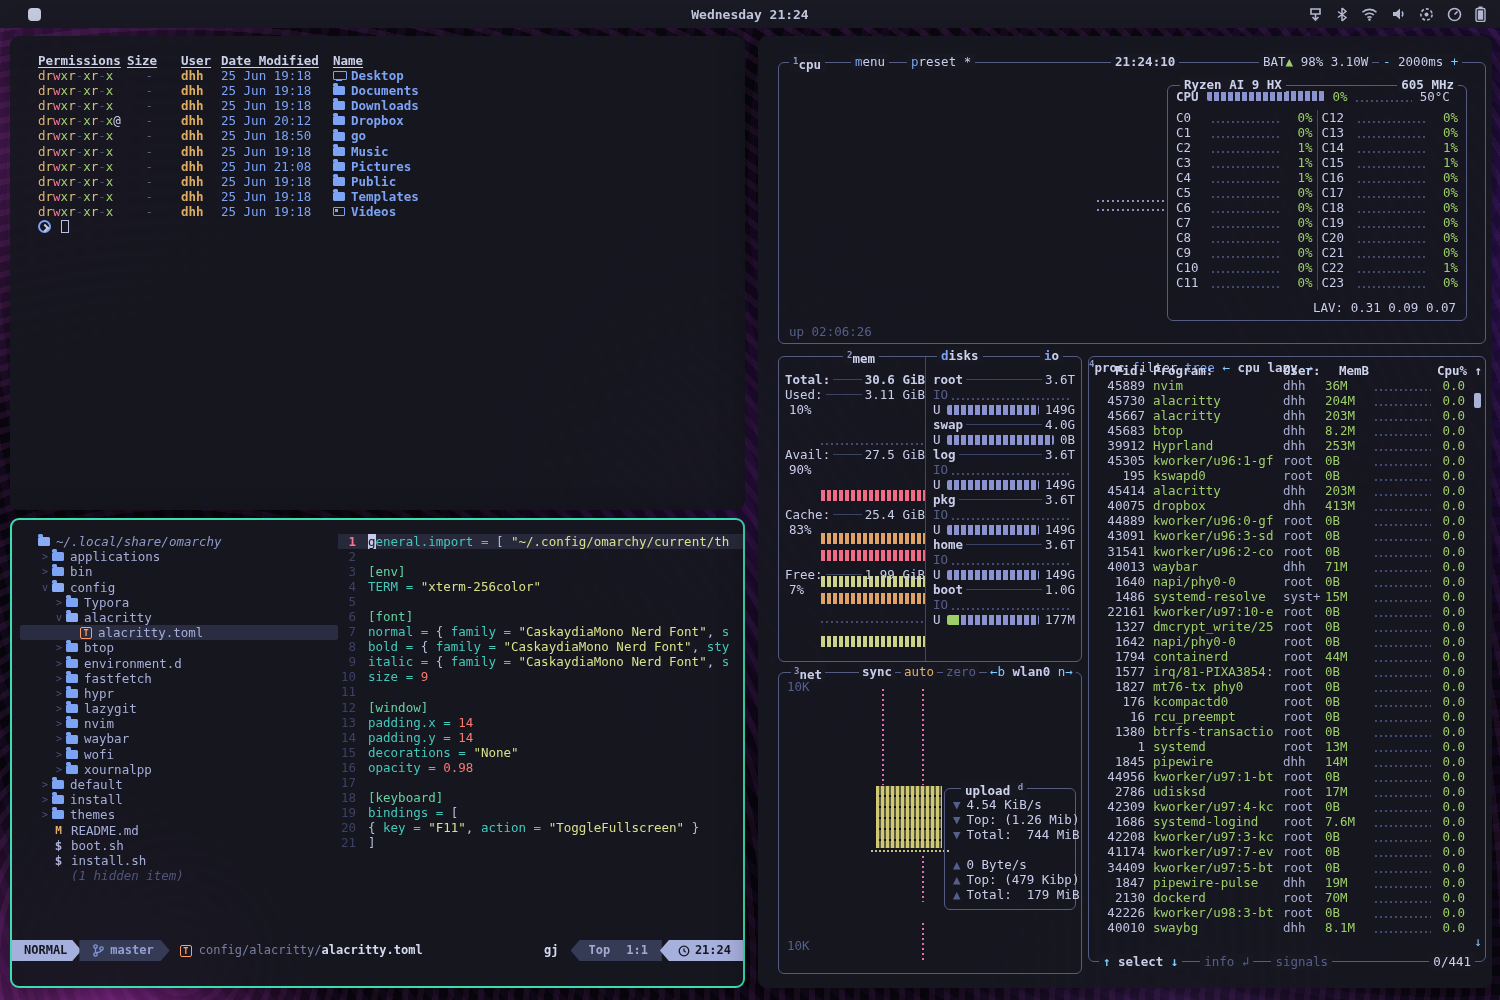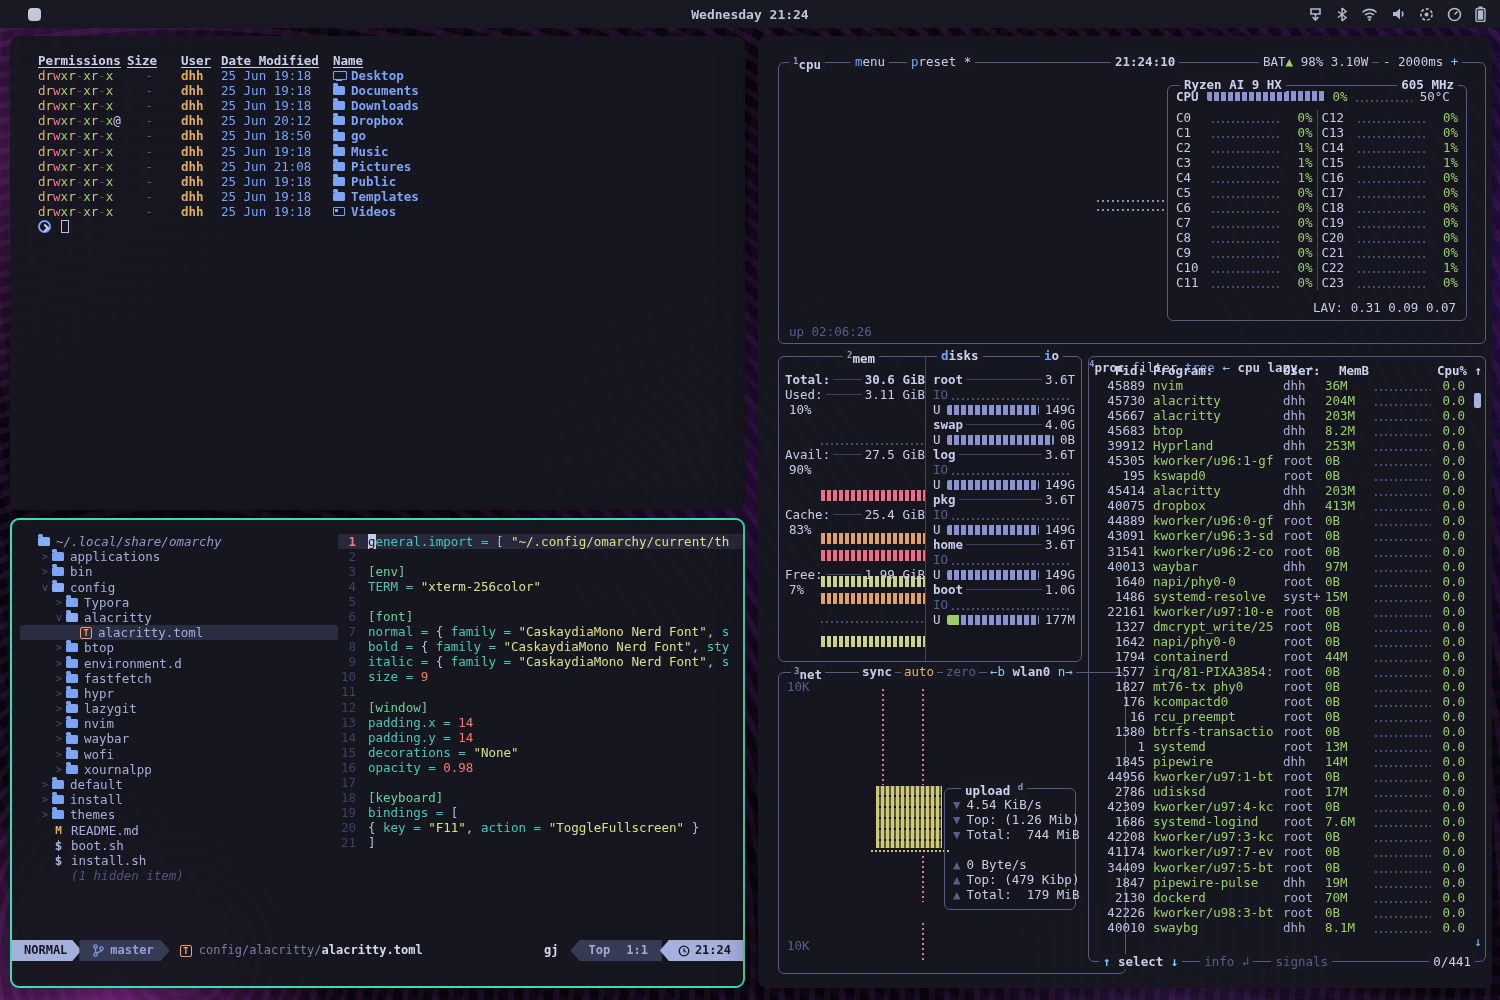--- a/index.html
+++ b/index.html
@@ -117,21 +117,21 @@
        repeating-linear-gradient(90deg,#8d93b8 0 2px, transparent 2px 5px) left top/100% 2px no-repeat,
        repeating-linear-gradient(90deg,#8d93b8 0 2px, transparent 2px 5px) left 9px/100% 2px no-repeat; }
   #uptime { position:absolute; left:10px; bottom:4px; }
   #mem-box { left:20px; top:320px; width:304px; height:306px; }
   #mem-col { position:absolute; left:6px; top:0; width:140px; bottom:0; }
   .mrow { position:absolute; left:0; right:0; display:flex; white-space:pre; }
   .mrow .lead { flex:1; border-top:1px solid #3c4166; margin:7px 3px 0 3px; }
   #disk-divider { position:absolute; left:146px; top:0; bottom:0; border-left:1px solid #40456c; }
   #disks-col { position:absolute; left:154px; right:6px; top:0; bottom:0; }
   .drow { position:absolute; left:0; right:0; display:flex; white-space:pre; }
-  #net-box { left:20px; top:636px; width:348px; height:302px; }
+  #net-box { left:20px; top:636px; width:304px; height:302px; }
   #net-box .lab { position:absolute; top:-9px; background:#171822; padding:0 3px; white-space:pre;}
   .netcol { position:absolute; width:2px; background:repeating-linear-gradient(180deg,#e06fb2 0 2px, transparent 2px 5px); }
   #net-cluster { position:absolute; left:97px; top:113px; width:66px; height:62px;
      background:repeating-linear-gradient(90deg, rgba(214,207,122,.95) 0 3px, transparent 3px 5px),
                 repeating-linear-gradient(180deg, rgba(158,160,90,.5) 0 9px, rgba(0,0,0,.25) 9px 11px); }
   #net-underline { position:absolute; left:92px; top:177px; width:78px; height:2px;
      background:repeating-linear-gradient(90deg,#c9c27a 0 2px, transparent 2px 4px); }
   #upload-box { left:165px; top:115px; width:132px; height:122px; }
   .urow { display:flex; gap:6px; padding:0 8px; height:15px; white-space:pre; }
   #proc-box { left:330px; top:320px; width:398px; height:606px; }
@@ -468,21 +468,21 @@
         <div class="prow"><span class="pid">45667</span><span class="prg">alacritty</span><span class="usr">dhh</span><span class="mem">203M</span><span class="pdots"></span><span class="cpu">0.0</span></div>
         <div class="prow"><span class="pid">45683</span><span class="prg">btop</span><span class="usr">dhh</span><span class="mem">8.2M</span><span class="pdots"></span><span class="cpu">0.0</span></div>
         <div class="prow"><span class="pid">39912</span><span class="prg">Hyprland</span><span class="usr">dhh</span><span class="mem">253M</span><span class="pdots"></span><span class="cpu">0.0</span></div>
         <div class="prow"><span class="pid">45305</span><span class="prg">kworker/u96:1-gf</span><span class="usr">root</span><span class="mem">0B</span><span class="pdots"></span><span class="cpu">0.0</span></div>
         <div class="prow"><span class="pid">195</span><span class="prg">kswapd0</span><span class="usr">root</span><span class="mem">0B</span><span class="pdots"></span><span class="cpu">0.0</span></div>
         <div class="prow"><span class="pid">45414</span><span class="prg">alacritty</span><span class="usr">dhh</span><span class="mem">203M</span><span class="pdots"></span><span class="cpu">0.0</span></div>
         <div class="prow"><span class="pid">40075</span><span class="prg">dropbox</span><span class="usr">dhh</span><span class="mem">413M</span><span class="pdots"></span><span class="cpu">0.0</span></div>
         <div class="prow"><span class="pid">44889</span><span class="prg">kworker/u96:0-gf</span><span class="usr">root</span><span class="mem">0B</span><span class="pdots"></span><span class="cpu">0.0</span></div>
         <div class="prow"><span class="pid">43091</span><span class="prg">kworker/u96:3-sd</span><span class="usr">root</span><span class="mem">0B</span><span class="pdots"></span><span class="cpu">0.0</span></div>
         <div class="prow"><span class="pid">31541</span><span class="prg">kworker/u96:2-co</span><span class="usr">root</span><span class="mem">0B</span><span class="pdots"></span><span class="cpu">0.0</span></div>
-        <div class="prow"><span class="pid">40013</span><span class="prg">waybar</span><span class="usr">dhh</span><span class="mem">97M</span><span class="pdots"></span><span class="cpu">0.0</span></div>
+        <div class="prow"><span class="pid">40013</span><span class="prg">waybar</span><span class="usr">dhh</span><span class="mem">71M</span><span class="pdots"></span><span class="cpu">0.0</span></div>
         <div class="prow"><span class="pid">1640</span><span class="prg">napi/phy0-0</span><span class="usr">root</span><span class="mem">0B</span><span class="pdots"></span><span class="cpu">0.0</span></div>
         <div class="prow"><span class="pid">1486</span><span class="prg">systemd-resolve</span><span class="usr">syst+</span><span class="mem">15M</span><span class="pdots"></span><span class="cpu">0.0</span></div>
         <div class="prow"><span class="pid">22161</span><span class="prg">kworker/u97:10-e</span><span class="usr">root</span><span class="mem">0B</span><span class="pdots"></span><span class="cpu">0.0</span></div>
         <div class="prow"><span class="pid">1327</span><span class="prg">dmcrypt_write/25</span><span class="usr">root</span><span class="mem">0B</span><span class="pdots"></span><span class="cpu">0.0</span></div>
         <div class="prow"><span class="pid">1642</span><span class="prg">napi/phy0-0</span><span class="usr">root</span><span class="mem">0B</span><span class="pdots"></span><span class="cpu">0.0</span></div>
         <div class="prow"><span class="pid">1794</span><span class="prg">containerd</span><span class="usr">root</span><span class="mem">44M</span><span class="pdots"></span><span class="cpu">0.0</span></div>
         <div class="prow"><span class="pid">1577</span><span class="prg">irq/81-PIXA3854:</span><span class="usr">root</span><span class="mem">0B</span><span class="pdots"></span><span class="cpu">0.0</span></div>
         <div class="prow"><span class="pid">1827</span><span class="prg">mt76-tx phy0</span><span class="usr">root</span><span class="mem">0B</span><span class="pdots"></span><span class="cpu">0.0</span></div>
         <div class="prow"><span class="pid">176</span><span class="prg">kcompactd0</span><span class="usr">root</span><span class="mem">0B</span><span class="pdots"></span><span class="cpu">0.0</span></div>
         <div class="prow"><span class="pid">16</span><span class="prg">rcu_preempt</span><span class="usr">root</span><span class="mem">0B</span><span class="pdots"></span><span class="cpu">0.0</span></div>

